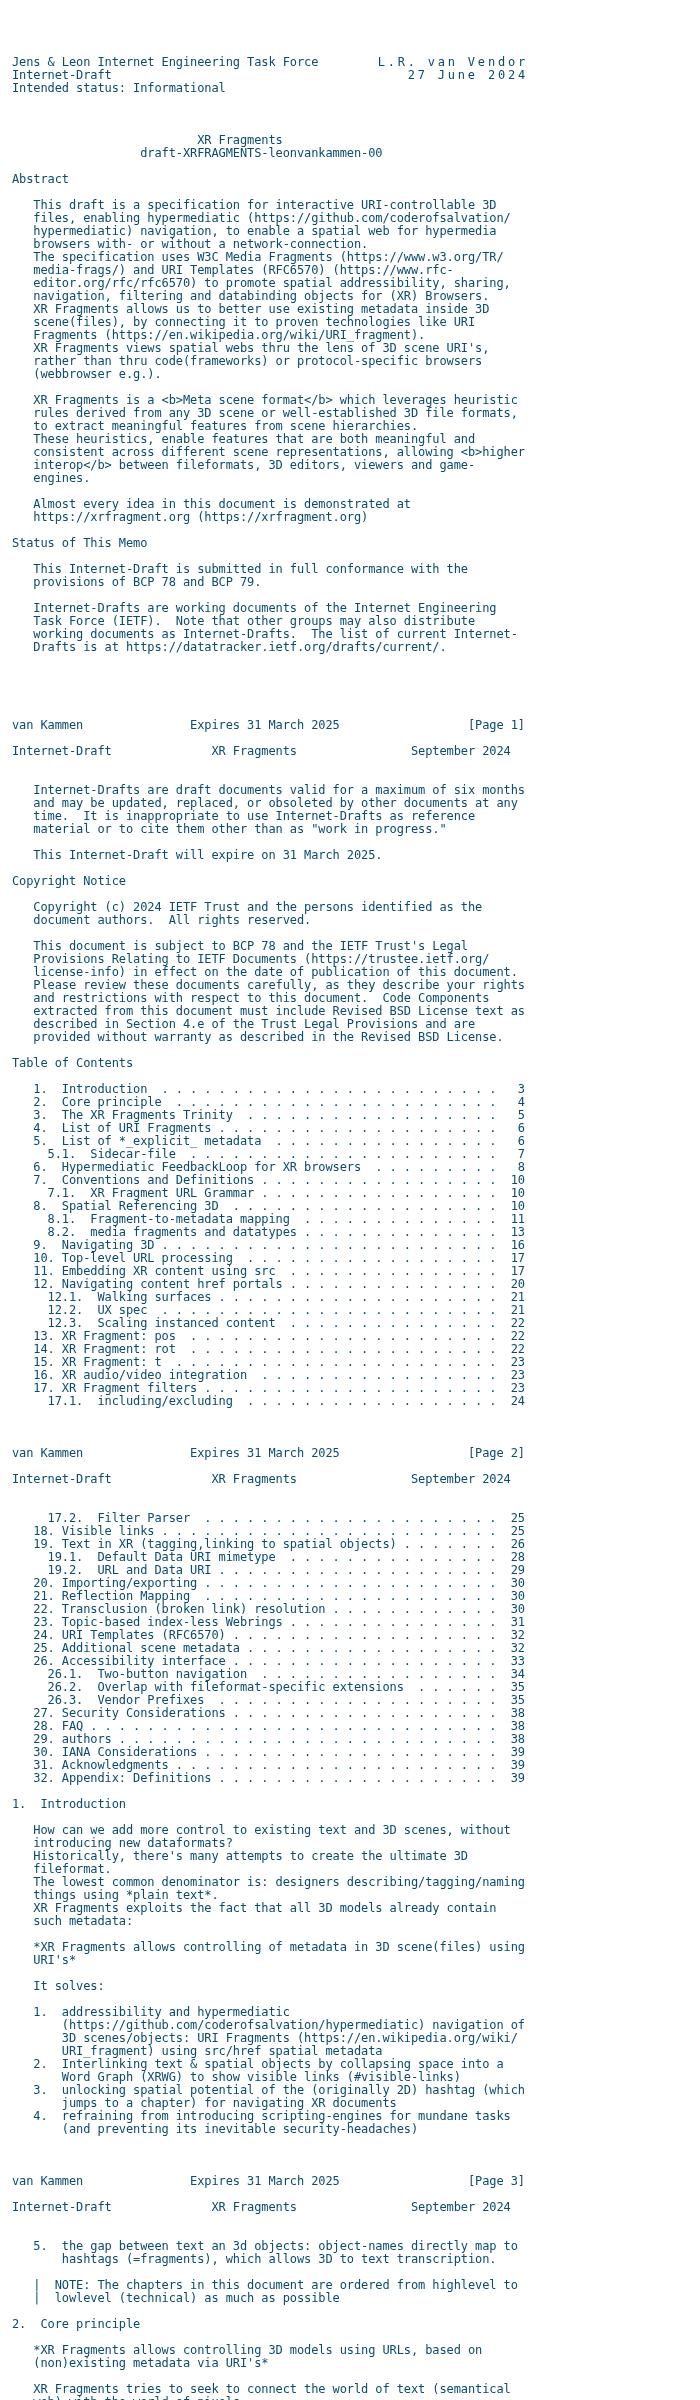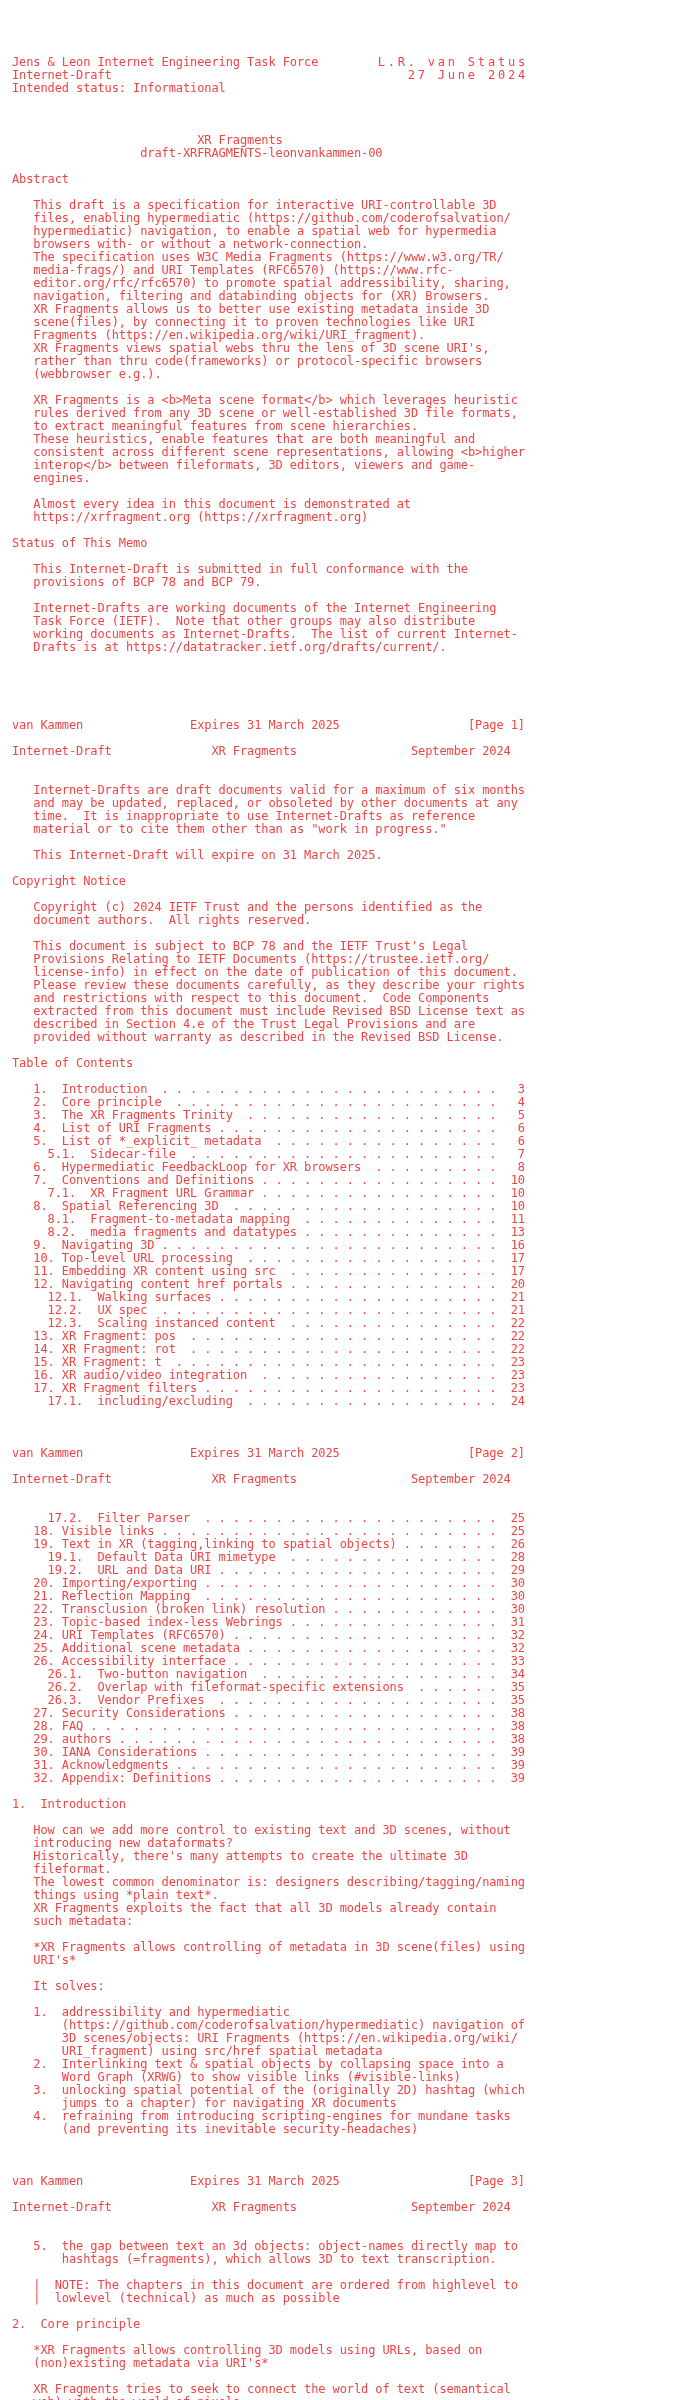--- a/index.html
+++ b/index.html
@@ -10,21 +10,21 @@
   .page {
     position: relative;
     width: 700px;
     height: 2400px;
     background: #ffffff;
     overflow: hidden;
     font-family: "DejaVu Sans Mono", "Liberation Mono", monospace;
     font-size: 12px;
     line-height: 13px;
     letter-spacing: -0.1px;
-    color: #ef4444;
+    color: #0c4a6e;
   }
   .lines {
     position: absolute;
     top: 56px;
     left: 12px;
     white-space: pre;
   }
   .line {
     height: 13px;
     white-space: pre;
@@ -35,15 +35,15 @@
     height: 13px;
     letter-spacing: 2.8px;
     white-space: pre;
   }
 </style>
 </head>
 <body>
 
 <div class="page">
   <div class="lines"><div class="line">Jens &amp; Leon Internet Engineering Task Force</div><div class="line">Internet-Draft</div><div class="line">Intended status: Informational</div><div class="line"></div><div class="line"></div><div class="line"></div><div class="line">                          XR Fragments</div><div class="line">                  draft-XRFRAGMENTS-leonvankammen-00</div><div class="line"></div><div class="line">Abstract</div><div class="line"></div><div class="line">   This draft is a specification for interactive URI-controllable 3D</div><div class="line">   files, enabling hypermediatic (https://github.com/coderofsalvation/</div><div class="line">   hypermediatic) navigation, to enable a spatial web for hypermedia</div><div class="line">   browsers with- or without a network-connection.</div><div class="line">   The specification uses W3C Media Fragments (https://www.w3.org/TR/</div><div class="line">   media-frags/) and URI Templates (RFC6570) (https://www.rfc-</div><div class="line">   editor.org/rfc/rfc6570) to promote spatial addressibility, sharing,</div><div class="line">   navigation, filtering and databinding objects for (XR) Browsers.</div><div class="line">   XR Fragments allows us to better use existing metadata inside 3D</div><div class="line">   scene(files), by connecting it to proven technologies like URI</div><div class="line">   Fragments (https://en.wikipedia.org/wiki/URI_fragment).</div><div class="line">   XR Fragments views spatial webs thru the lens of 3D scene URI's,</div><div class="line">   rather than thru code(frameworks) or protocol-specific browsers</div><div class="line">   (webbrowser e.g.).</div><div class="line"></div><div class="line">   XR Fragments is a &lt;b&gt;Meta scene format&lt;/b&gt; which leverages heuristic</div><div class="line">   rules derived from any 3D scene or well-established 3D file formats,</div><div class="line">   to extract meaningful features from scene hierarchies.</div><div class="line">   These heuristics, enable features that are both meaningful and</div><div class="line">   consistent across different scene representations, allowing &lt;b&gt;higher</div><div class="line">   interop&lt;/b&gt; between fileformats, 3D editors, viewers and game-</div><div class="line">   engines.</div><div class="line"></div><div class="line">   Almost every idea in this document is demonstrated at</div><div class="line">   https://xrfragment.org (https://xrfragment.org)</div><div class="line"></div><div class="line">Status of This Memo</div><div class="line"></div><div class="line">   This Internet-Draft is submitted in full conformance with the</div><div class="line">   provisions of BCP 78 and BCP 79.</div><div class="line"></div><div class="line">   Internet-Drafts are working documents of the Internet Engineering</div><div class="line">   Task Force (IETF).  Note that other groups may also distribute</div><div class="line">   working documents as Internet-Drafts.  The list of current Internet-</div><div class="line">   Drafts is at https://datatracker.ietf.org/drafts/current/.</div><div class="line"></div><div class="line"></div><div class="line"></div><div class="line"></div><div class="line"></div><div class="line">van Kammen               Expires 31 March 2025                  [Page 1]</div><div class="line"></div><div class="line">Internet-Draft              XR Fragments                September 2024</div><div class="line"></div><div class="line"></div><div class="line">   Internet-Drafts are draft documents valid for a maximum of six months</div><div class="line">   and may be updated, replaced, or obsoleted by other documents at any</div><div class="line">   time.  It is inappropriate to use Internet-Drafts as reference</div><div class="line">   material or to cite them other than as "work in progress."</div><div class="line"></div><div class="line">   This Internet-Draft will expire on 31 March 2025.</div><div class="line"></div><div class="line">Copyright Notice</div><div class="line"></div><div class="line">   Copyright (c) 2024 IETF Trust and the persons identified as the</div><div class="line">   document authors.  All rights reserved.</div><div class="line"></div><div class="line">   This document is subject to BCP 78 and the IETF Trust's Legal</div><div class="line">   Provisions Relating to IETF Documents (https://trustee.ietf.org/</div><div class="line">   license-info) in effect on the date of publication of this document.</div><div class="line">   Please review these documents carefully, as they describe your rights</div><div class="line">   and restrictions with respect to this document.  Code Components</div><div class="line">   extracted from this document must include Revised BSD License text as</div><div class="line">   described in Section 4.e of the Trust Legal Provisions and are</div><div class="line">   provided without warranty as described in the Revised BSD License.</div><div class="line"></div><div class="line">Table of Contents</div><div class="line"></div><div class="line">   1.  Introduction  . . . . . . . . . . . . . . . . . . . . . . . .   3</div><div class="line">   2.  Core principle  . . . . . . . . . . . . . . . . . . . . . . .   4</div><div class="line">   3.  The XR Fragments Trinity  . . . . . . . . . . . . . . . . . .   5</div><div class="line">   4.  List of URI Fragments . . . . . . . . . . . . . . . . . . . .   6</div><div class="line">   5.  List of *_explicit_ metadata  . . . . . . . . . . . . . . . .   6</div><div class="line">     5.1.  Sidecar-file  . . . . . . . . . . . . . . . . . . . . . .   7</div><div class="line">   6.  Hypermediatic FeedbackLoop for XR browsers  . . . . . . . . .   8</div><div class="line">   7.  Conventions and Definitions . . . . . . . . . . . . . . . . .  10</div><div class="line">     7.1.  XR Fragment URL Grammar . . . . . . . . . . . . . . . . .  10</div><div class="line">   8.  Spatial Referencing 3D  . . . . . . . . . . . . . . . . . . .  10</div><div class="line">     8.1.  Fragment-to-metadata mapping  . . . . . . . . . . . . . .  11</div><div class="line">     8.2.  media fragments and datatypes . . . . . . . . . . . . . .  13</div><div class="line">   9.  Navigating 3D . . . . . . . . . . . . . . . . . . . . . . . .  16</div><div class="line">   10. Top-level URL processing  . . . . . . . . . . . . . . . . . .  17</div><div class="line">   11. Embedding XR content using src  . . . . . . . . . . . . . . .  17</div><div class="line">   12. Navigating content href portals . . . . . . . . . . . . . . .  20</div><div class="line">     12.1.  Walking surfaces . . . . . . . . . . . . . . . . . . . .  21</div><div class="line">     12.2.  UX spec  . . . . . . . . . . . . . . . . . . . . . . . .  21</div><div class="line">     12.3.  Scaling instanced content  . . . . . . . . . . . . . . .  22</div><div class="line">   13. XR Fragment: pos  . . . . . . . . . . . . . . . . . . . . . .  22</div><div class="line">   14. XR Fragment: rot  . . . . . . . . . . . . . . . . . . . . . .  22</div><div class="line">   15. XR Fragment: t  . . . . . . . . . . . . . . . . . . . . . . .  23</div><div class="line">   16. XR audio/video integration  . . . . . . . . . . . . . . . . .  23</div><div class="line">   17. XR Fragment filters . . . . . . . . . . . . . . . . . . . . .  23</div><div class="line">     17.1.  including/excluding  . . . . . . . . . . . . . . . . . .  24</div><div class="line"></div><div class="line"></div><div class="line"></div><div class="line">van Kammen               Expires 31 March 2025                  [Page 2]</div><div class="line"></div><div class="line">Internet-Draft              XR Fragments                September 2024</div><div class="line"></div><div class="line"></div><div class="line">     17.2.  Filter Parser  . . . . . . . . . . . . . . . . . . . . .  25</div><div class="line">   18. Visible links . . . . . . . . . . . . . . . . . . . . . . . .  25</div><div class="line">   19. Text in XR (tagging,linking to spatial objects) . . . . . . .  26</div><div class="line">     19.1.  Default Data URI mimetype  . . . . . . . . . . . . . . .  28</div><div class="line">     19.2.  URL and Data URI . . . . . . . . . . . . . . . . . . . .  29</div><div class="line">   20. Importing/exporting . . . . . . . . . . . . . . . . . . . . .  30</div><div class="line">   21. Reflection Mapping  . . . . . . . . . . . . . . . . . . . . .  30</div><div class="line">   22. Transclusion (broken link) resolution . . . . . . . . . . . .  30</div><div class="line">   23. Topic-based index-less Webrings . . . . . . . . . . . . . . .  31</div><div class="line">   24. URI Templates (RFC6570) . . . . . . . . . . . . . . . . . . .  32</div><div class="line">   25. Additional scene metadata . . . . . . . . . . . . . . . . . .  32</div><div class="line">   26. Accessibility interface . . . . . . . . . . . . . . . . . . .  33</div><div class="line">     26.1.  Two-button navigation  . . . . . . . . . . . . . . . . .  34</div><div class="line">     26.2.  Overlap with fileformat-specific extensions  . . . . . .  35</div><div class="line">     26.3.  Vendor Prefixes  . . . . . . . . . . . . . . . . . . . .  35</div><div class="line">   27. Security Considerations . . . . . . . . . . . . . . . . . . .  38</div><div class="line">   28. FAQ . . . . . . . . . . . . . . . . . . . . . . . . . . . . .  38</div><div class="line">   29. authors . . . . . . . . . . . . . . . . . . . . . . . . . . .  38</div><div class="line">   30. IANA Considerations . . . . . . . . . . . . . . . . . . . . .  39</div><div class="line">   31. Acknowledgments . . . . . . . . . . . . . . . . . . . . . . .  39</div><div class="line">   32. Appendix: Definitions . . . . . . . . . . . . . . . . . . . .  39</div><div class="line"></div><div class="line">1.  Introduction</div><div class="line"></div><div class="line">   How can we add more control to existing text and 3D scenes, without</div><div class="line">   introducing new dataformats?</div><div class="line">   Historically, there's many attempts to create the ultimate 3D</div><div class="line">   fileformat.</div><div class="line">   The lowest common denominator is: designers describing/tagging/naming</div><div class="line">   things using *plain text*.</div><div class="line">   XR Fragments exploits the fact that all 3D models already contain</div><div class="line">   such metadata:</div><div class="line"></div><div class="line">   *XR Fragments allows controlling of metadata in 3D scene(files) using</div><div class="line">   URI's*</div><div class="line"></div><div class="line">   It solves:</div><div class="line"></div><div class="line">   1.  addressibility and hypermediatic</div><div class="line">       (https://github.com/coderofsalvation/hypermediatic) navigation of</div><div class="line">       3D scenes/objects: URI Fragments (https://en.wikipedia.org/wiki/</div><div class="line">       URI_fragment) using src/href spatial metadata</div><div class="line">   2.  Interlinking text &amp; spatial objects by collapsing space into a</div><div class="line">       Word Graph (XRWG) to show visible links (#visible-links)</div><div class="line">   3.  unlocking spatial potential of the (originally 2D) hashtag (which</div><div class="line">       jumps to a chapter) for navigating XR documents</div><div class="line">   4.  refraining from introducing scripting-engines for mundane tasks</div><div class="line">       (and preventing its inevitable security-headaches)</div><div class="line"></div><div class="line"></div><div class="line"></div><div class="line">van Kammen               Expires 31 March 2025                  [Page 3]</div><div class="line"></div><div class="line">Internet-Draft              XR Fragments                September 2024</div><div class="line"></div><div class="line"></div><div class="line">   5.  the gap between text an 3d objects: object-names directly map to</div><div class="line">       hashtags (=fragments), which allows 3D to text transcription.</div><div class="line"></div><div class="line">   |  NOTE: The chapters in this document are ordered from highlevel to</div><div class="line">   |  lowlevel (technical) as much as possible</div><div class="line"></div><div class="line">2.  Core principle</div><div class="line"></div><div class="line">   *XR Fragments allows controlling 3D models using URLs, based on</div><div class="line">   (non)existing metadata via URI's*</div><div class="line"></div><div class="line">   XR Fragments tries to seek to connect the world of text (semantical</div><div class="line">   web) with the world of pixels.</div></div>
-  <span class="hdr-right" style="top:56px">L.R. van Status</span>
+  <span class="hdr-right" style="top:56px">L.R. van Vendor</span>
   <span class="hdr-right" style="top:69px">27 June 2024</span>
 </div>
 
 </body></html>

